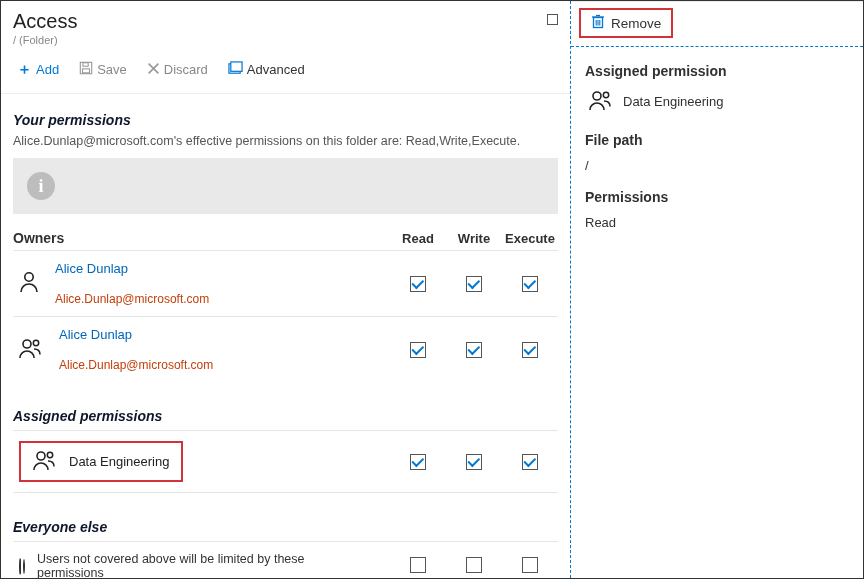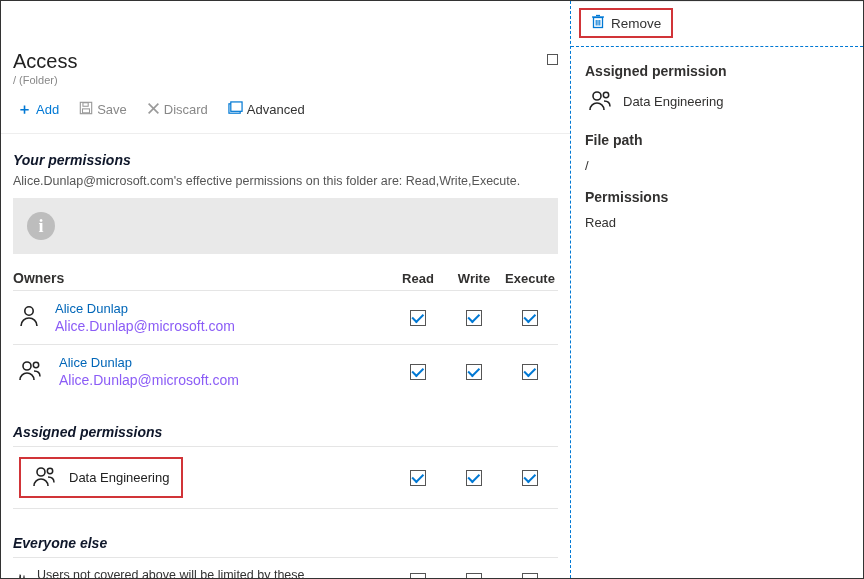--- a/index.html
+++ b/index.html
@@ -26,21 +26,20 @@
   .right-panel {
     width: 292px;
     display: flex;
     flex-direction: column;
   }
   .panel-header {
     display: flex;
     align-items: flex-start;
     justify-content: space-between;
     padding: 8px 12px 4px 12px;
-    margin-top: 40px;
   }
   .panel-header .title {
     font-size: 20px;
     font-weight: 400;
     color: #222;
     line-height: 1.2;
   }
   .panel-header .subtitle {
     font-size: 11px;
     color: #888;
@@ -133,21 +132,21 @@
   }
   .row:last-child { border-bottom: 1px solid #e5e5e5; }
   .row .ident {
     flex: 1;
     display: flex;
     align-items: center;
     gap: 16px;
     min-width: 0;
   }
   .row .ident .name { color: #0066b8; font-size: 13px; }
-  .row .ident .email { color: #8b5cf6; font-size: 14px; margin-top: 2px; }
+  .row .ident .email { color: #c2410c; font-size: 12px; margin-top: 16px; }
   .row .ident .stack { display: flex; flex-direction: column; }
   .row .ident svg, .row .ident .icon-wrap { flex-shrink: 0; }
   .row .cboxes { display: flex; }
   .cbox {
     width: 56px;
     text-align: center;
   }
   .cb {
     width: 16px; height: 16px;
     border: 1px solid #555;

